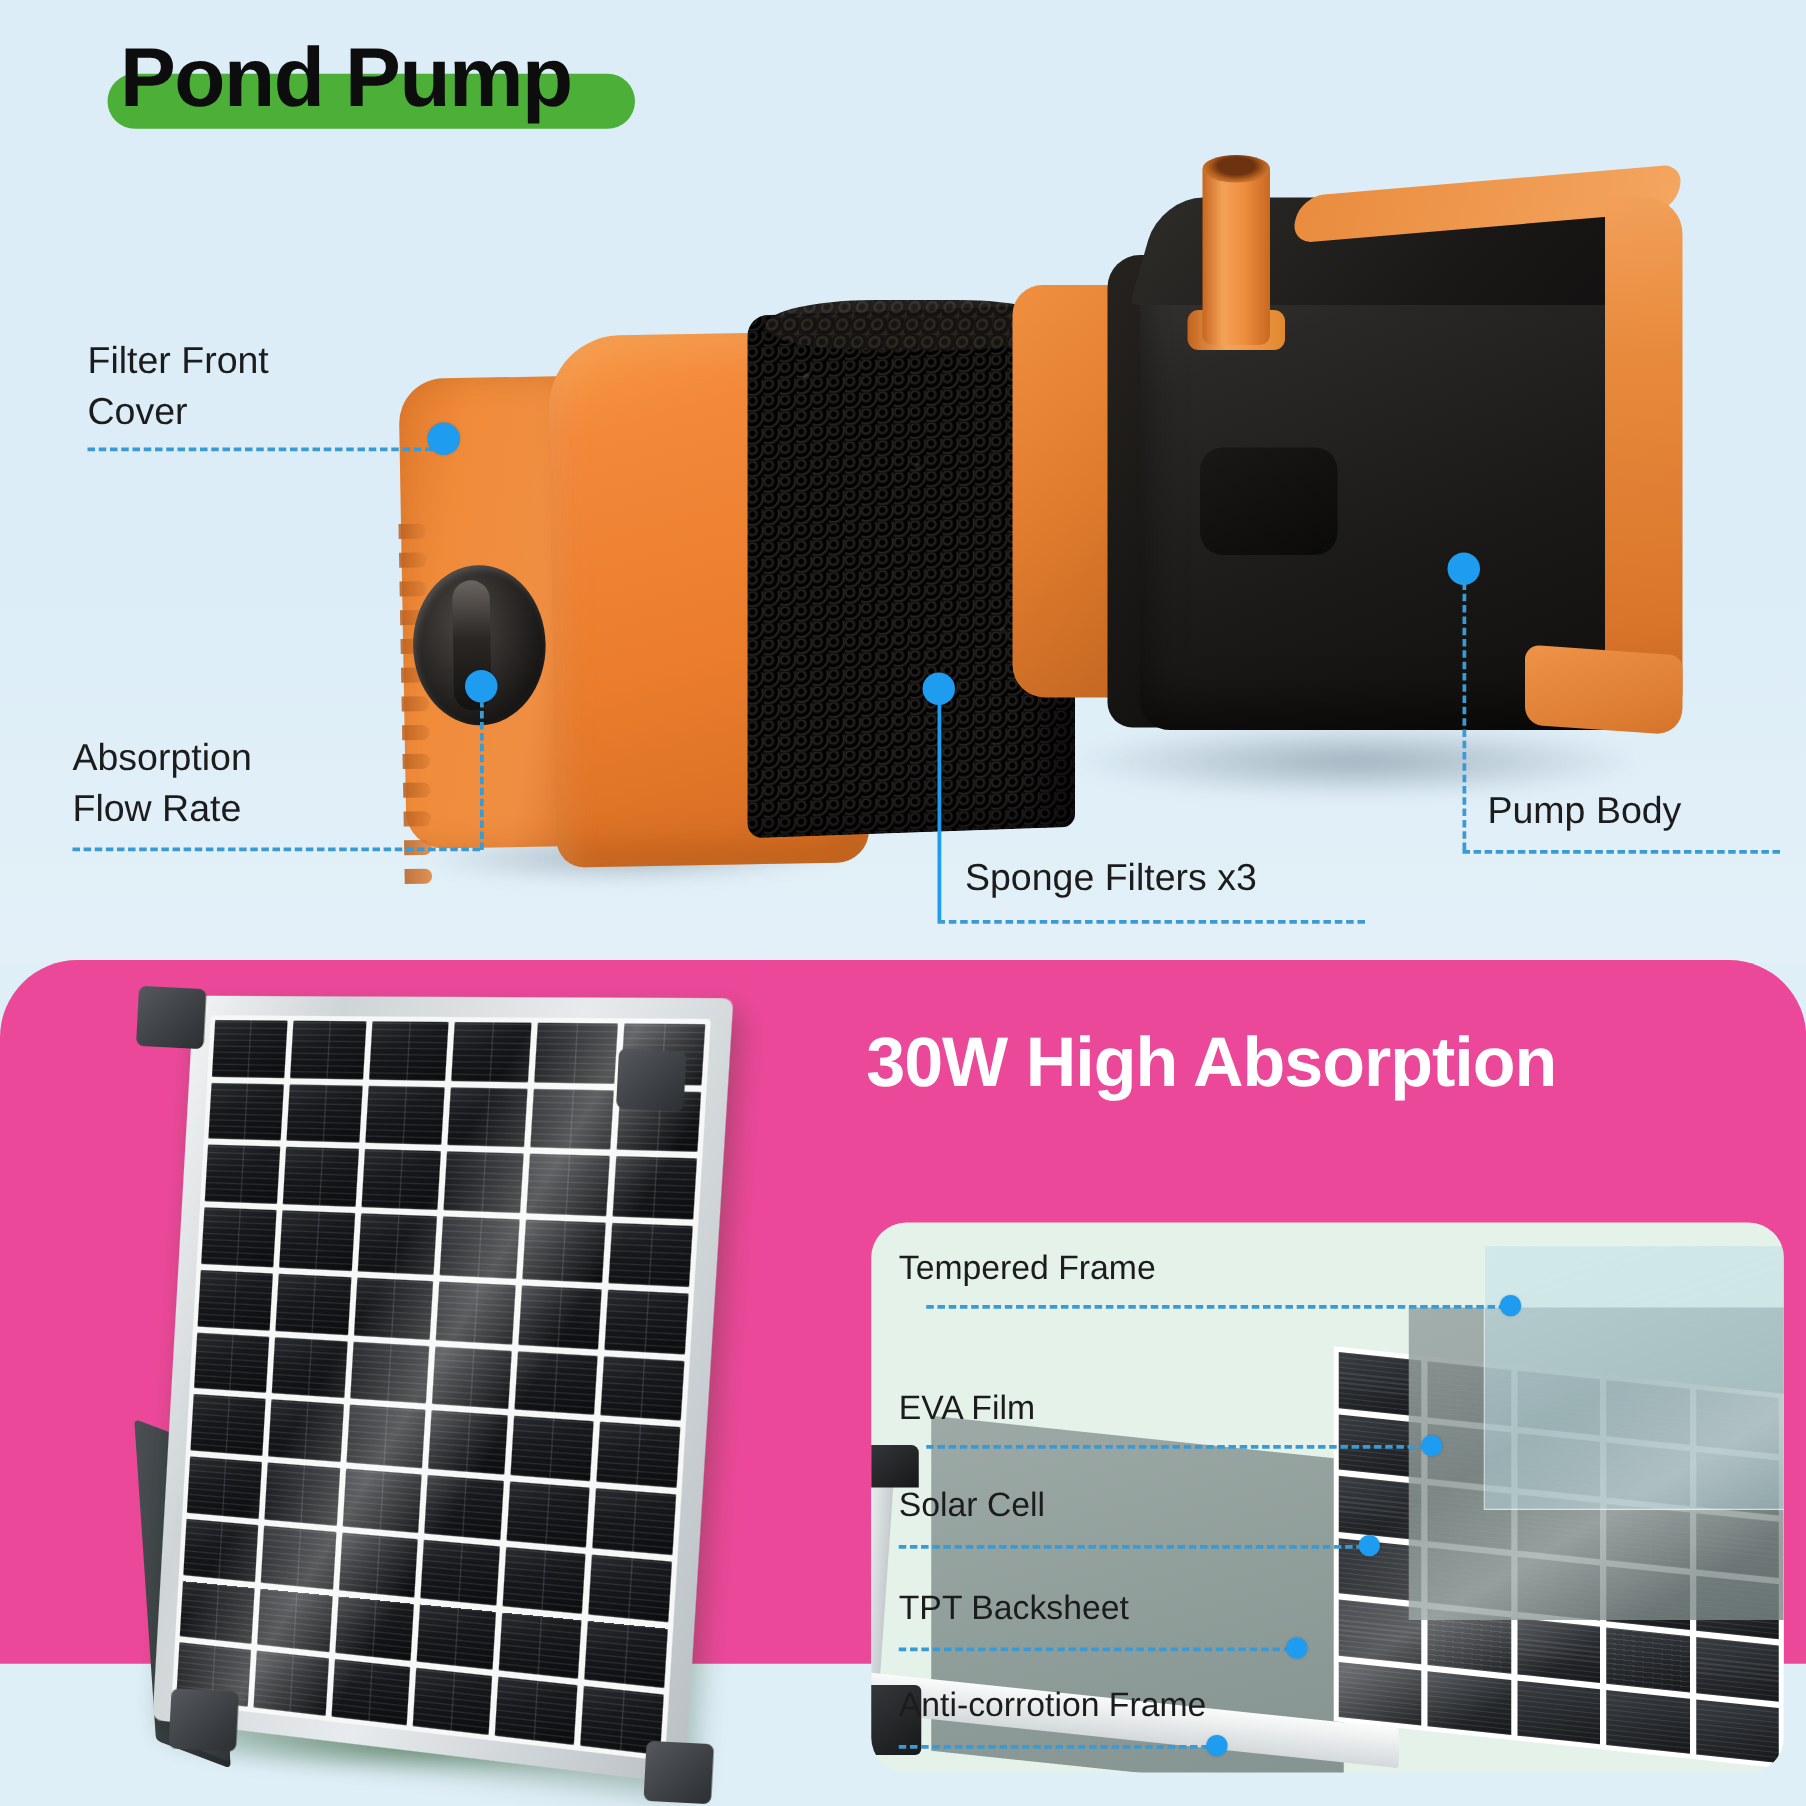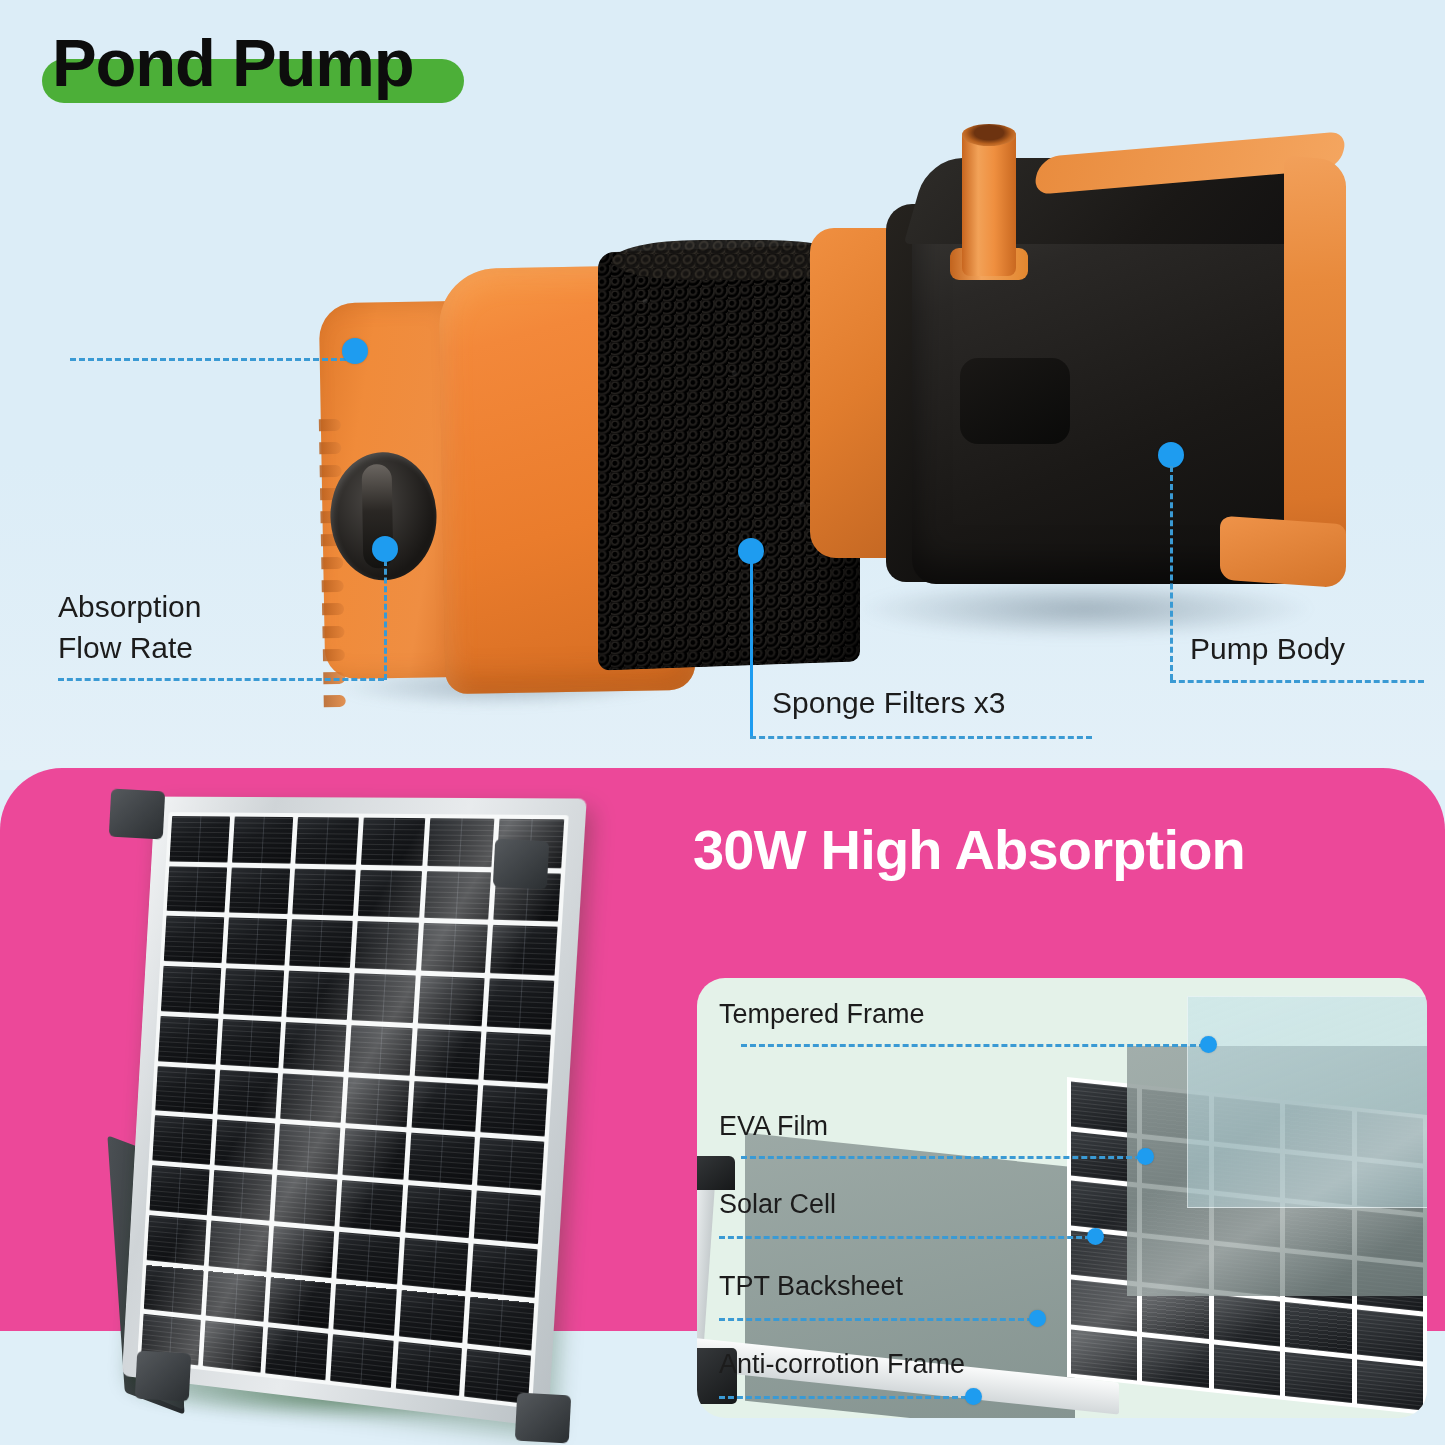--- a/index.html
+++ b/index.html
@@ -14,21 +14,21 @@
   .top-section{
     position:absolute;left:0;top:0;width:1445px;height:770px;
     background:linear-gradient(180deg,#dcedf7 0%,#dcedf7 60%,#e3f0f8 100%);
   }
   .title-block{position:absolute;left:52px;top:28px;width:700px;}
   .title-line{
     font-size:67px;font-weight:bold;color:#0d0d0d;
     line-height:1.03;letter-spacing:-1.2px;position:relative;z-index:3;
     white-space:nowrap;
   }
-  .title-hl-wrap{position:relative;display:inline-block;}
+  .title-hl-wrap{position:relative;display:inline-block;margin-left:44px;}
   .title-hl-bar{
     position:absolute;left:-10px;bottom:-6px;width:422px;height:44px;
     background:#4caf38;border-radius:22px;z-index:1;
   }
 
   
   .green-panel{
     position:absolute;left:0;top:768px;width:1445px;height:563px;
     background:#ec4899;
     border-radius:62px 62px 0 0;
@@ -382,20 +382,24 @@
       <div class="pb-top-face"></div>
       <div class="pb-cap-top"></div>
       <div class="pb-cap-right"></div>
       <div class="pb-cap-bot"></div>
       <div class="pb-inner-notch"></div>
       <div class="spout-collar"></div>
       <div class="spout"></div>
       <div class="spout-mouth"></div>
     </div>
 
+    <div class="callout" style="left:70px;top:268px;">
+      <div>Filter Front</div>
+      <div>Cover</div>
+    </div>
     <div class="dash-h" style="left:70px;top:358px;width:276px;"></div>
     <div class="dot" style="left:342px;top:338px;"></div>
 
     <div class="callout" style="left:58px;top:586px;">
       <div>Absorption</div>
       <div>Flow Rate</div>
     </div>
     <div class="dash-h" style="left:58px;top:678px;width:326px;"></div>
     <div class="dash-v" style="left:384px;top:560px;height:120px;"></div>
     <div class="dot" style="left:372px;top:536px;"></div>

